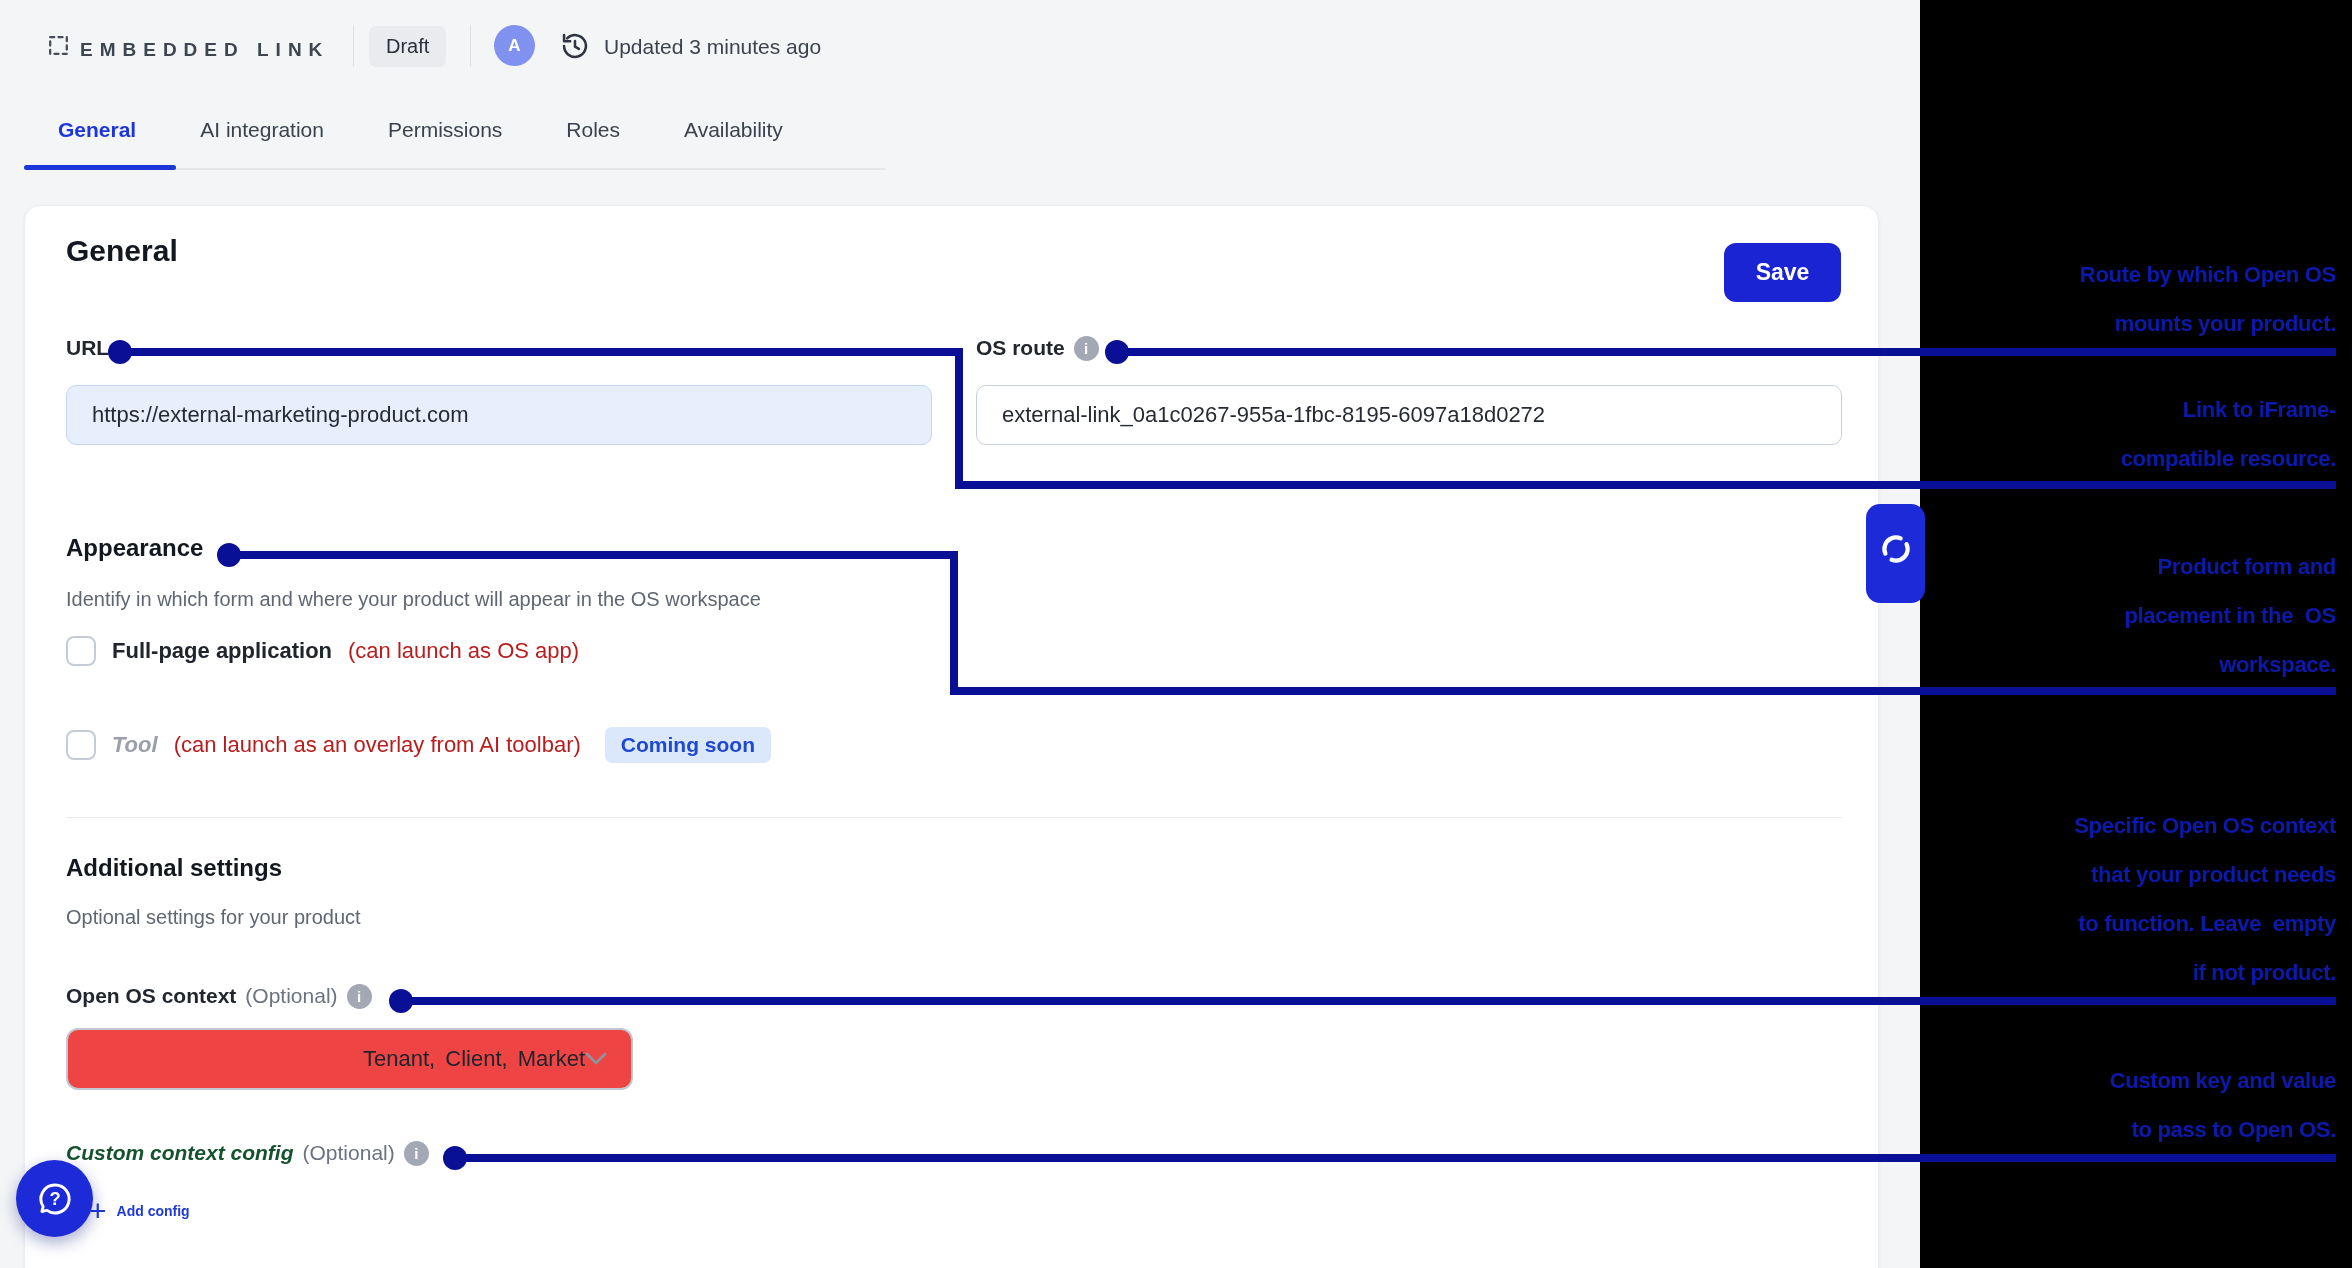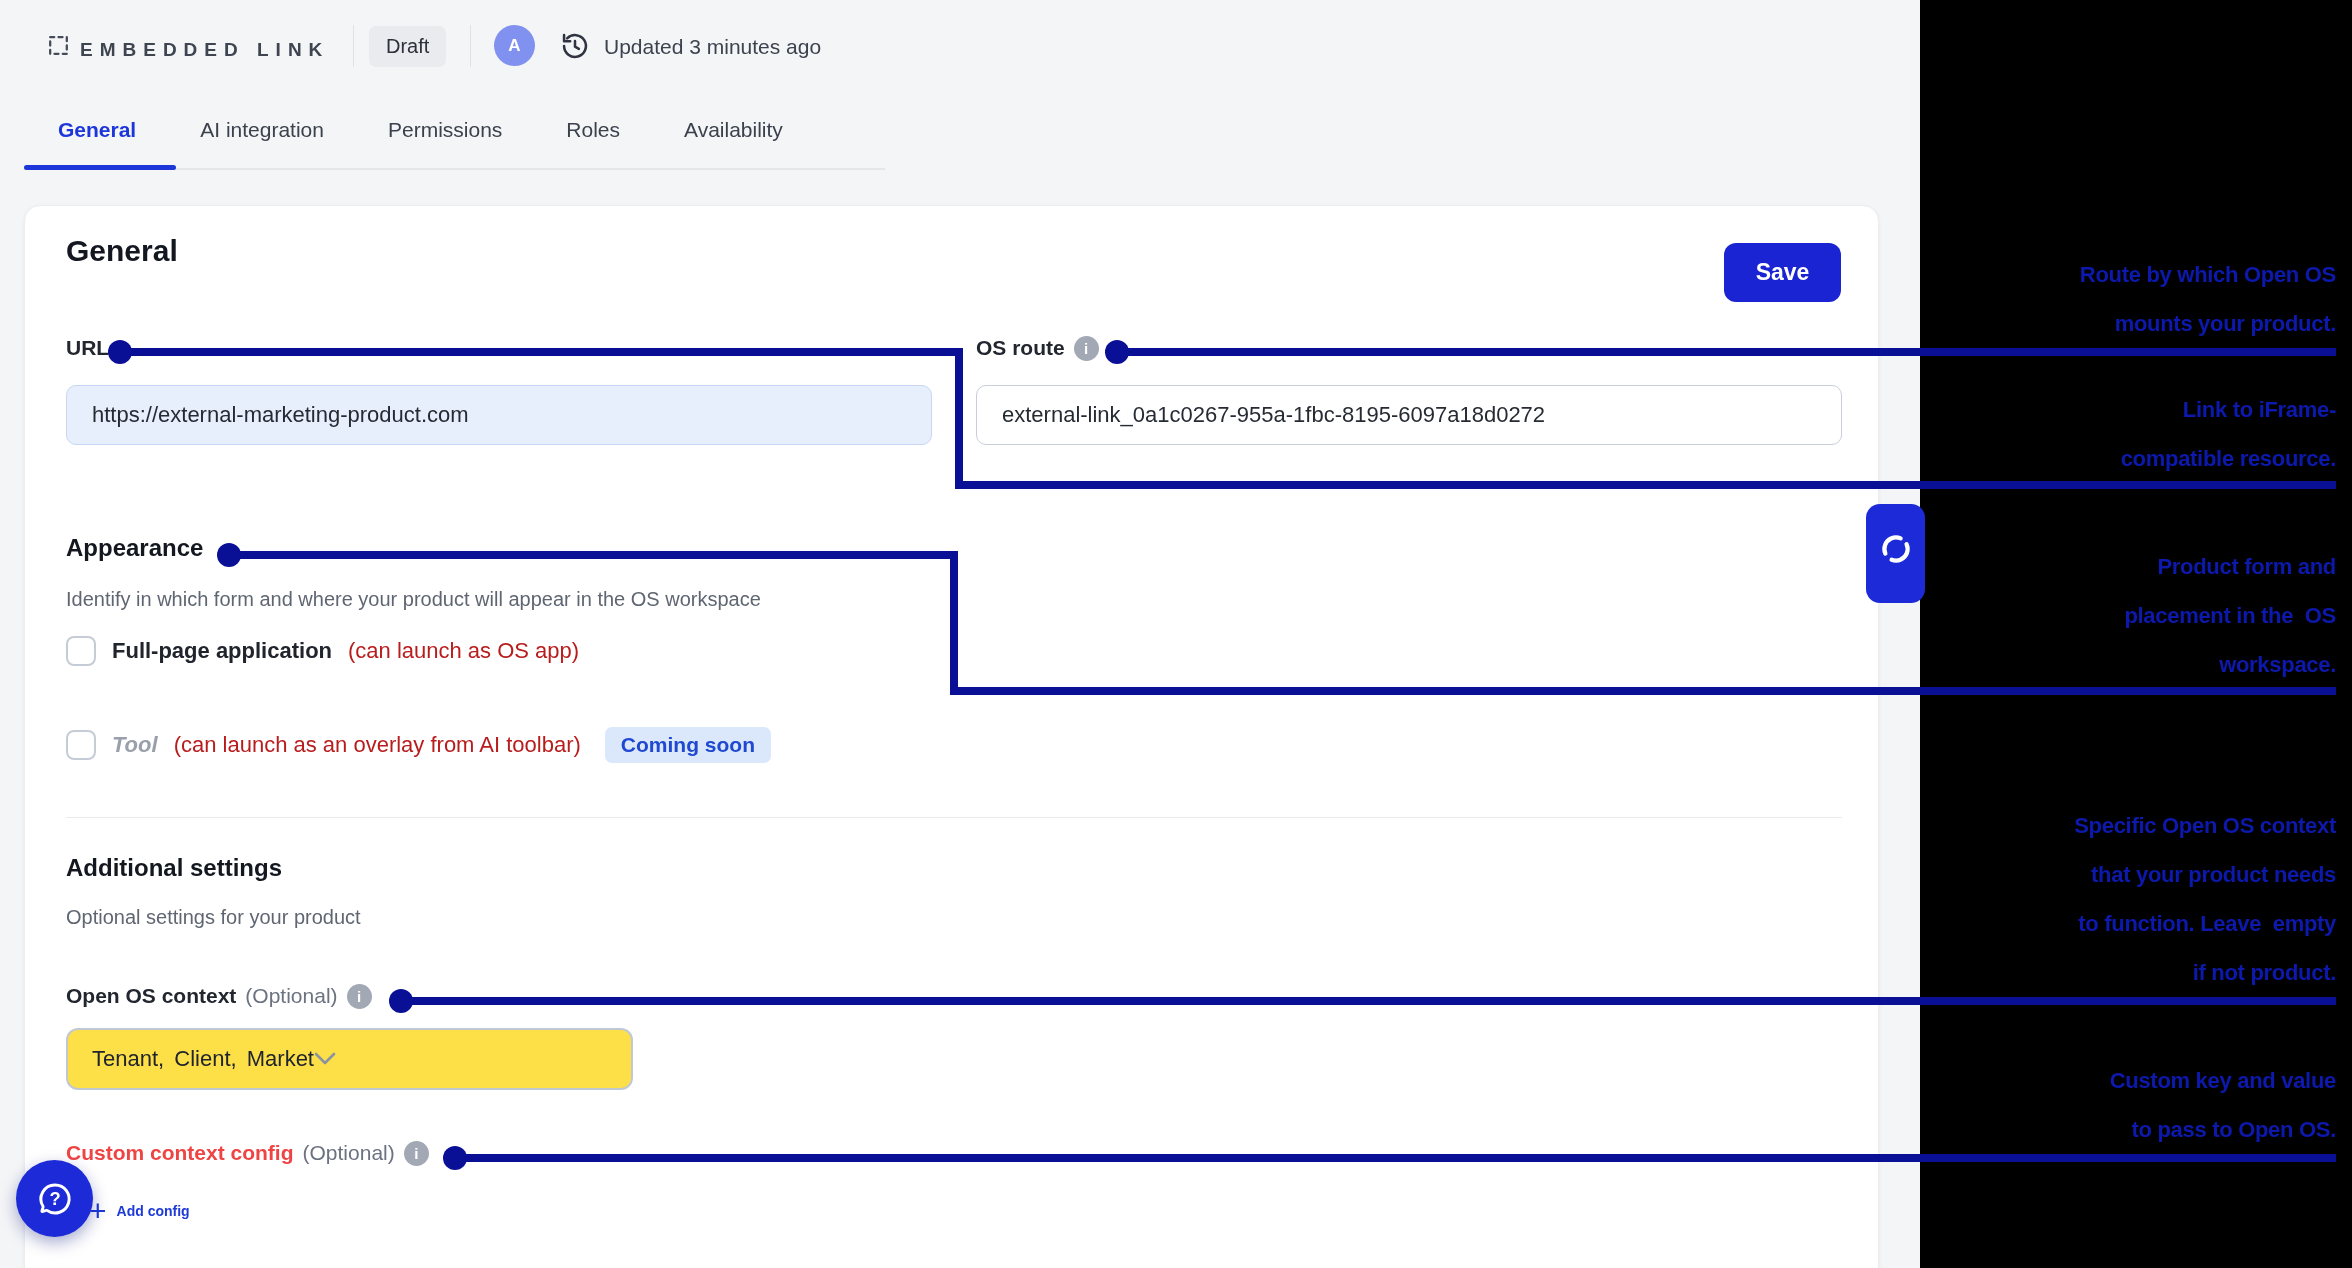--- a/index.html
+++ b/index.html
@@ -53,21 +53,21 @@
   .opt-row{position:absolute;left:41px;display:flex;align-items:center;gap:16px;}
   .checkbox{width:30px;height:30px;border:2px solid #c6ccd6;border-radius:8px;background:#fff;cursor:pointer;flex:none;}
   .opt-label{font-size:22px;font-weight:700;color:#20242c;}
   .opt-label.muted{color:#99a0ac;font-style:italic;}
   .opt-hint{font-size:22px;color:#b91c1c;}
   .badge-soon{margin-left:8px;padding:6px 16px;background:#dbe7fb;border-radius:7px;color:#1f49d0;font-size:21px;font-weight:600;}
 
   .divider{position:absolute;left:41px;top:611px;width:1776px;height:1px;background:#e9ebee;}
 
   .select{position:absolute;left:41px;top:822px;width:567px;height:62px;border:2px solid #c2c8d2;border-radius:12px;
-          background:#fde047;display:flex;align-items:center;justify-content:flex-start;padding:0 24px;cursor:pointer;}
+          background:#ef4444;display:flex;align-items:center;justify-content:flex-end;padding:0 24px;cursor:pointer;}
   .select-value{font-size:22px;color:#20242c;word-spacing:4px;}
 
   .addcfg{position:absolute;left:64px;top:990px;display:flex;align-items:center;gap:10px;color:#1e3ad8;cursor:pointer;}
   .addcfg .plus{font-size:30px;font-weight:500;line-height:30px;}
   .addcfg .lbl{font-size:14px;font-weight:700;}
 
   
   .cline{position:absolute;background:#0a1095;z-index:14;}
   .cdot{position:absolute;width:24px;height:24px;border-radius:50%;background:#0a1095;z-index:15;}
 
@@ -156,21 +156,21 @@
       <span class="info-icon">i</span>
     </div>
     <div class="select">
       <span class="select-value">Tenant, Client, Market</span>
       <svg width="22" height="14" viewBox="0 0 22 14" fill="none" stroke="#8b93a1" stroke-width="2.6" stroke-linecap="round" stroke-linejoin="round">
         <polyline points="2,2 11,11 20,2"></polyline>
       </svg>
     </div>
 
     <div class="field-label-row" style="left:41px;top:933px;">
-      <span class="flabel" style="color:#ef4444;">Custom context config</span>
+      <span class="flabel" style="color:#14532d;font-style:italic;">Custom context config</span>
       <span class="foptional">(Optional)</span>
       <span class="info-icon">i</span>
     </div>
 
     <div class="addcfg">
       <span class="plus">+</span>
       <span class="lbl">Add config</span>
     </div>
   </div>
 

